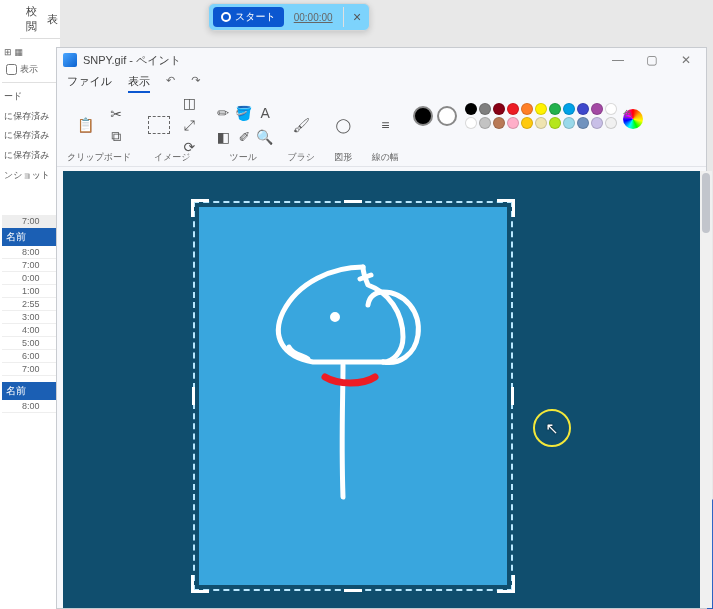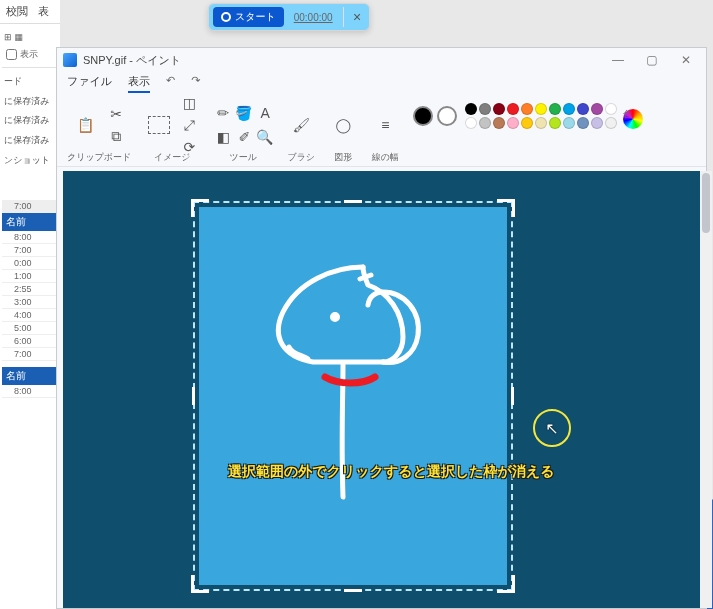--- a/index.html
+++ b/index.html
@@ -5,26 +5,26 @@
   * { box-sizing: border-box; margin: 0; padding: 0; }
   body { width:713px; height:609px; overflow:hidden; font-family:"Meiryo","Yu Gothic",sans-serif; font-size:11px; background:#e8e8e8; position:relative; }
   
   
   .desktop-orb{position:absolute;right:-40px;bottom:-40px;width:160px;height:160px;border-radius:50%;background:radial-gradient(circle at 35% 35%,#3b7be0,#1f4fa8);}
   
   
   .left-app{position:absolute;left:0;top:0;width:60px;height:609px;background:#fff;}
   .left-ribbon{height:37px;background:#1b5fb4;display:flex;align-items:center;justify-content:flex-end;padding:0 2px;}
   .signin-btn{background:#3078c8;color:#fff;font-size:10px;padding:3px 6px;border:none;}
-  .left-tabs{display:flex;align-items:center;gap:10px;padding:4px 6px;color:#444;border-bottom:1px solid #ddd;}
+  .left-tabs{display:flex;align-items:center;gap:10px;padding:4px 6px;color:#444;border-bottom:1px solid #ddd;margin-left:20px;}
   .left-body{padding:4px 2px;color:#666;font-size:9px;}
   .left-cb{display:flex;align-items:center;gap:3px;padding:2px 0 6px 4px;border-bottom:1px solid #e0e0e0;margin-bottom:4px;}
   .left-cb input{width:11px;height:11px;}
   .side-item{padding:4px 2px;font-size:9px;color:#555;line-height:1.3;}
-  .time-cell{font-size:9px;padding:1px 12px;border-bottom:1px solid #eee;white-space:nowrap;}
+  .time-cell{font-size:9px;padding:1px 20px;border-bottom:1px solid #eee;white-space:nowrap;}
   .name-hdr{background:#1b5fb4;color:#fff;font-size:10px;padding:2px 4px;}
   
   
   .rec-bar{position:absolute;left:208px;top:3px;height:28px;background:#7dd3fc;border:1px solid #d6d6d6;border-radius:6px;display:flex;align-items:center;padding:0 6px 0 4px;box-shadow:0 2px 6px rgba(0,0,0,.15);}
   .rec-start{background:#0b57d0;color:#fff;border:none;border-radius:4px;padding:3px 8px;font-size:10px;display:flex;align-items:center;gap:4px;}
   .rec-dot{width:10px;height:10px;border:2px solid #fff;border-radius:50%;}
   .rec-time{margin:0 10px;color:#666;font-size:10px;text-decoration:underline;}
   .rec-close{border:none;background:none;width:20px;height:20px;font-size:14px;color:#555;border-left:1px solid #e0e0e0;padding-left:8px;}
   
   
@@ -257,19 +257,18 @@
         <div class="corner bl"></div>
         <div class="corner br"></div>
         <div class="midh t"></div>
         <div class="midh b"></div>
         <div class="midv l"></div>
         <div class="midv r"></div>
       </div>
       <div class="cursor-ring">
         <span class="cursor-arrow">↖</span>
       </div>
-      <div class="annot">選択範囲の外でクリックすると選択した枠が消える</div>
     </div>
     <div class="vscroll">
       <div class="thumb"></div>
     </div>
   </div>
 </div>
 
 </body></html>

